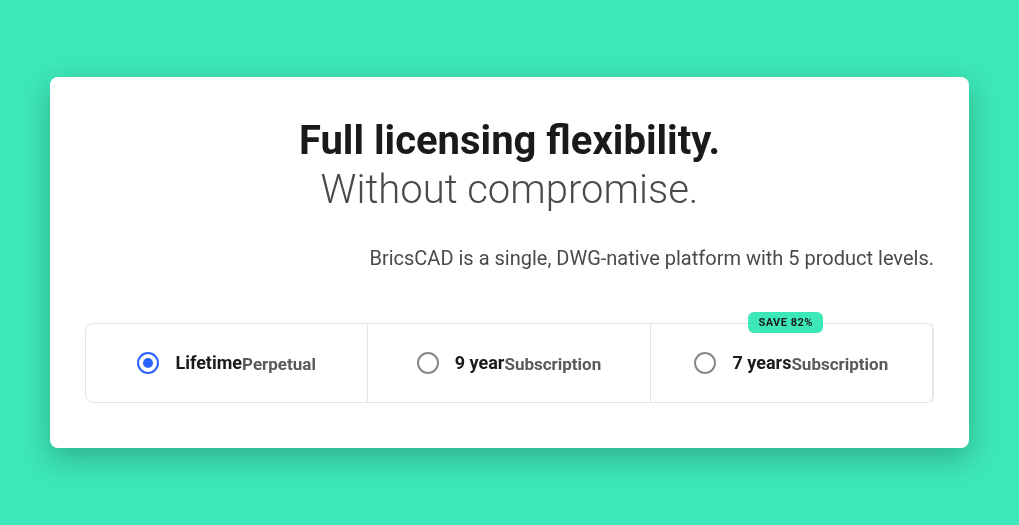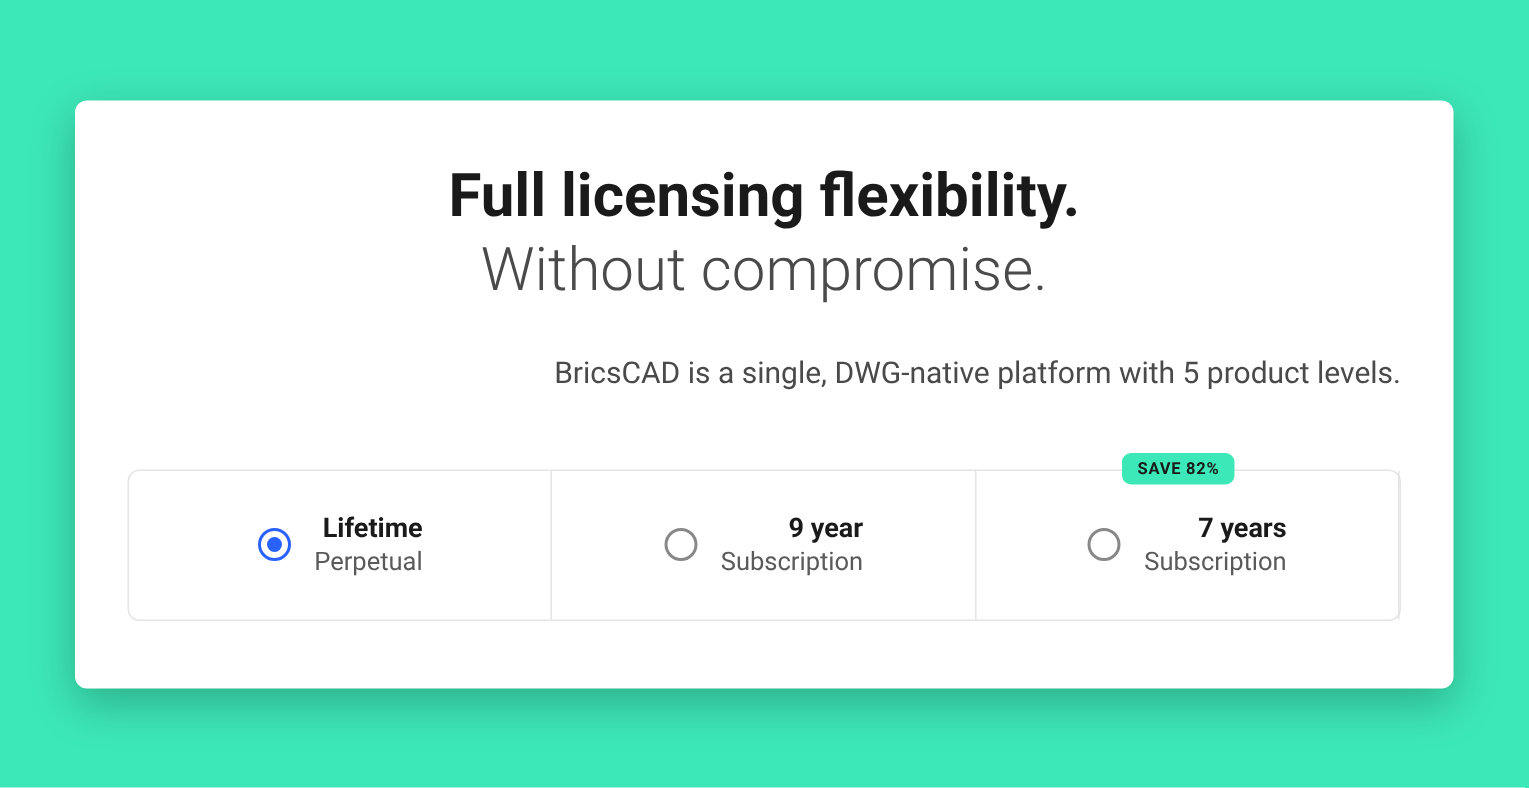--- a/index.html
+++ b/index.html
@@ -85,31 +85,31 @@
       top: 50%;
       left: 50%;
       transform: translate(-50%, -50%);
       width: 10px;
       height: 10px;
       border-radius: 50%;
       background: #2962FF;
     }
     .option-text {
       display: flex;
-      flex-direction: column;
+      flex-direction: row;
       text-align: right;
     }
     .option-title {
       font-size: 18px;
       font-weight: 700;
       color: #1a1a1a;
     }
     .option-subtitle {
       font-size: 17px;
-      font-weight: 400;
+      font-weight: 700;
       color: #5a5a5a;
       margin-top: 2px;
     }
     .badge {
       position: absolute;
       top: -12px;
       right: 110px;
       background: #3DE8B8;
       color: #1a1a1a;
       font-size: 11px;

